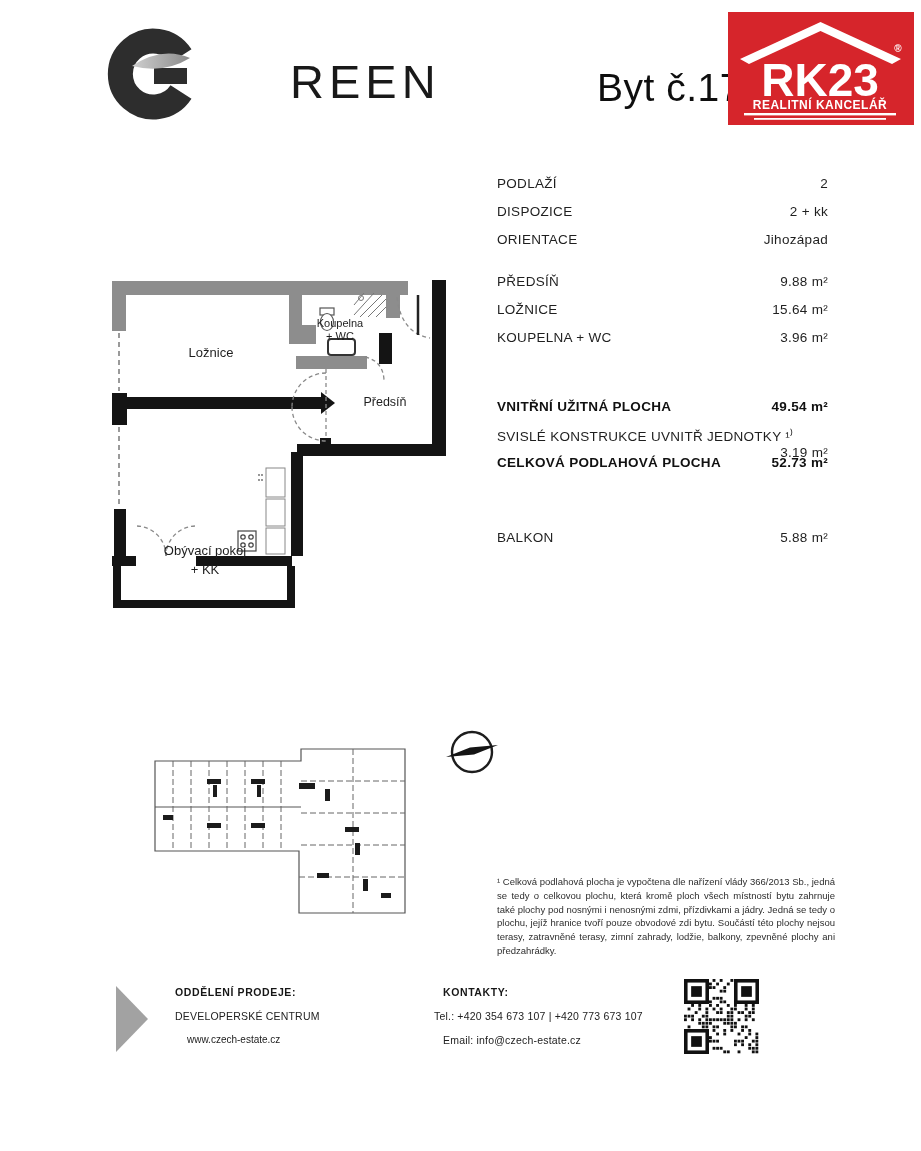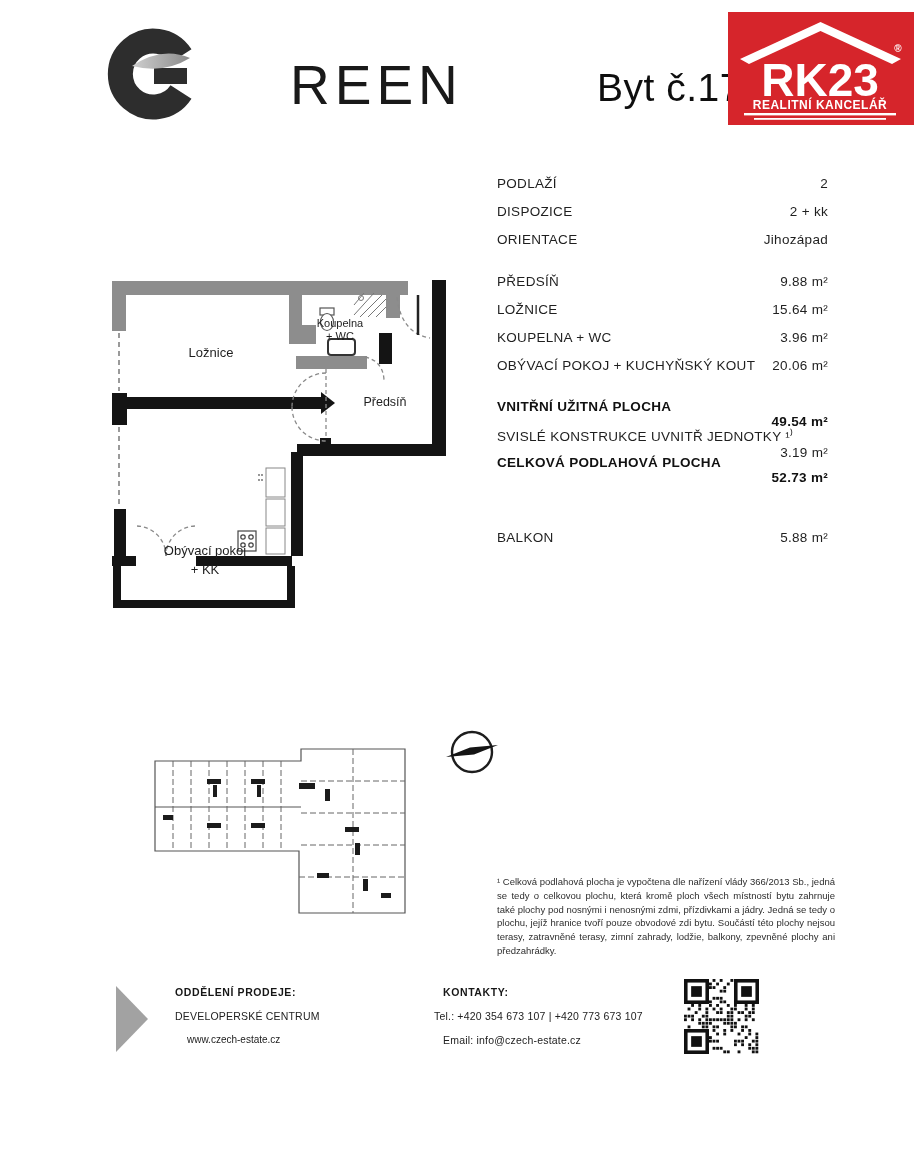--- a/index.html
+++ b/index.html
@@ -5,30 +5,30 @@
   html,body{margin:0;padding:0;background:#e8e8e8;}
   .page{
     position:relative; width:921px; height:1151px; background:#ffffff;
     font-family:"Liberation Sans", sans-serif; color:#222; overflow:hidden;
     margin:0 auto;
   }
   .abs{position:absolute;}
 
   
   .gg-text{position:absolute; color:#191919; font-weight:400; letter-spacing:5px; line-height:1;}
-  .gg-l1{left:184px; top:34px; font-size:55px;}
+  .gg-l1{left:184px; top:34px; font-size:47px;}
   .gg-l2{left:169px; top:76px; font-size:47px; letter-spacing:4px;}
   .unit-title{left:597px; top:66px; font-size:39px; color:#0e0e0e; letter-spacing:0.5px;}
   .rk23-box{left:728px; top:12px; width:186px; height:113px;}
 
   
   .drow{position:absolute; left:497px; width:331px; display:flex; justify-content:space-between;
         font-size:13.5px; letter-spacing:0.3px; color:#1f1f1f;}
   .drow .dv{text-align:right; white-space:nowrap;}
-  .drow.bold{font-weight:700; color:#111;flex-direction:column;}
+  .drow.bold{font-weight:700; color:#111;}
 
   
   .footnote{left:497px; top:839px; width:338px; font-size:9.5px; line-height:13.8px;
             color:#2d2d2d; text-align:justify;margin-top:36px;}
 
   
   .f-label{font-size:10.5px; font-weight:700; letter-spacing:0.6px; color:#161616;}
   .f-text{font-size:10.5px; color:#222; letter-spacing:0.2px;}
   .f-small{font-size:10px; color:#222;margin-left:12px;}
 
@@ -85,24 +85,20 @@
     <span class="dl">PŘEDSÍŇ</span>
     <span class="dv">9.88 m²</span>
     </div>
   <div class="abs drow" style="top:302px;">
     <span class="dl">LOŽNICE</span>
     <span class="dv">15.64 m²</span>
     </div>
   <div class="abs drow" style="top:330px;">
     <span class="dl">KOUPELNA + WC</span>
     <span class="dv">3.96 m²</span>
-    </div>
-  <div class="abs drow" style="top:358px;">
-    <span class="dl">OBÝVACÍ POKOJ + KUCHYŇSKÝ KOUT</span>
-    <span class="dv">20.06 m²</span>
     </div>
 
   <div class="abs drow bold" style="top:399px;">
     <span class="dl">VNITŘNÍ UŽITNÁ PLOCHA</span>
     <span class="dv">49.54 m²</span>
     </div>
   <div class="abs drow" style="top:427px;flex-direction:column;">
     <span class="dl">SVISLÉ KONSTRUKCE UVNITŘ JEDNOTKY ¹⁾</span>
     <span class="dv">3.19 m²</span>
     </div>

